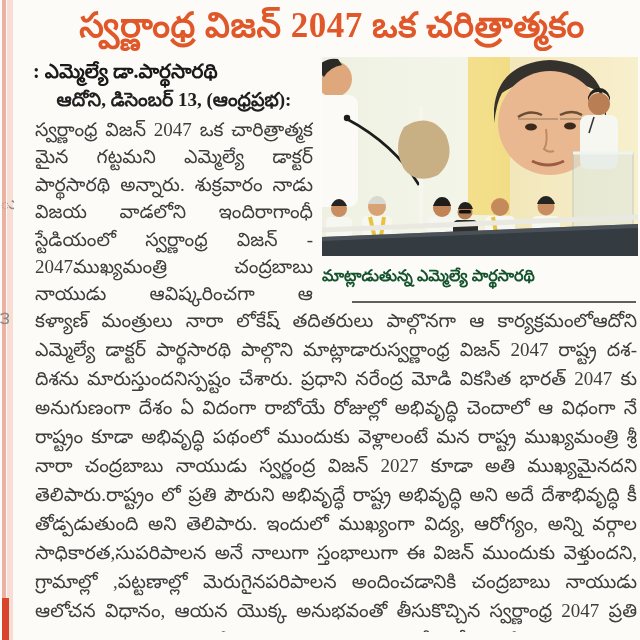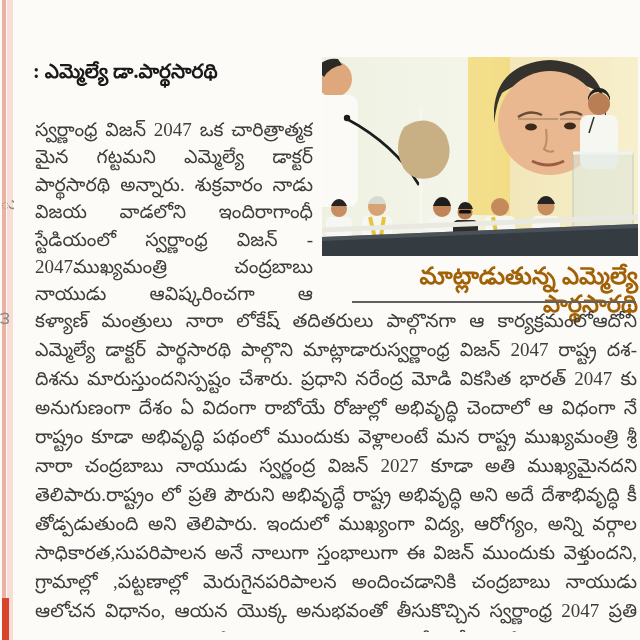--- a/index.html
+++ b/index.html
@@ -57,22 +57,22 @@
     text-align:justify;
     overflow:hidden;
   }
   .photo{
     position:absolute;left:322px;top:57px;width:316px;height:199px;
     margin:0;overflow:hidden;background:#f1f2e6;
   }
   .photo svg{display:block;width:100%;height:100%;}
   .caption{
     position:absolute;left:322px;top:262px;width:316px;
-    font-size:24px;font-weight:700;color:#a16207;
-    text-align:right;line-height:28px;
+    font-size:16px;font-weight:700;color:#14532d;
+    text-align:left;line-height:28px;
   }
   .caption-rule{
     position:absolute;left:352px;top:301px;width:284px;height:0;
     border-top:2px solid #606060;
   }
   .body-text{
     position:absolute;left:35px;top:306px;width:602px;height:326px;
     font-size:19px;line-height:29px;
     color:#3d3d3d;
     text-align:justify;
@@ -83,23 +83,25 @@
 <body>
 
 <div class="page">
 
   <div class="border-pink-outer"></div>
   <div class="border-pink-inner"></div>
   <div class="border-red-seg"></div>
   <div class="edge-fragment frag1">ు</div>
   <div class="edge-fragment frag2">౩</div>
 
+  <h1 class="headline">స్వర్ణాంధ్ర విజన్ 2047 ఒక చరిత్రాత్మకం</h1>
 
   <div class="byline">: ఎమ్మెల్యే డా.పార్థసారథి</div>
 
+  <div class="dateline">ఆదోని, డిసెంబర్ 13, (ఆంధ్రప్రభ):</div>
 
   <div class="lead-text">స్వర్ణాంధ్ర విజన్ 2047 ఒక చారిత్రాత్మక మైన గట్టమని ఎమ్మెల్యే డాక్టర్ పార్థసారథి అన్నారు. శుక్రవారం నాడు విజయ వాడలోని ఇందిరాగాంధీ స్టేడియంలో స్వర్ణాంధ్ర విజన్ - 2047ముఖ్యమంత్రి చంద్రబాబు నాయుడు ఆవిష్కరించగా ఆ కార్యక్రమంలో ఉపముఖ్యమంత్రి పవన్</div>
 
   <figure class="photo">
     <svg viewBox="0 0 316 199" preserveAspectRatio="none">
       <defs>
         <linearGradient id="bannerBg" x1="0" y1="0" x2="1" y2="0">
           <stop offset="0" stop-color="#eef1e2"></stop>
           <stop offset="0.45" stop-color="#f4f5e9"></stop>
           <stop offset="0.60" stop-color="#f2e7ba"></stop>

